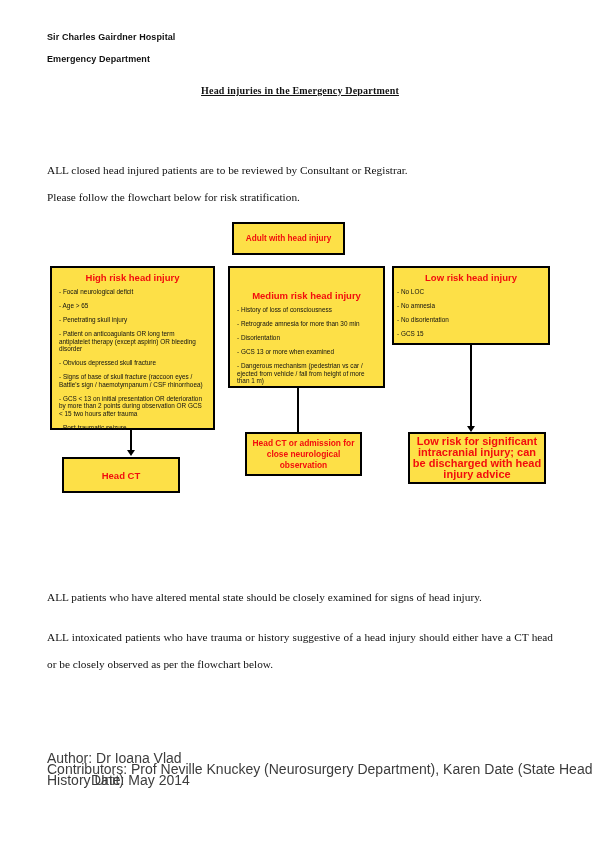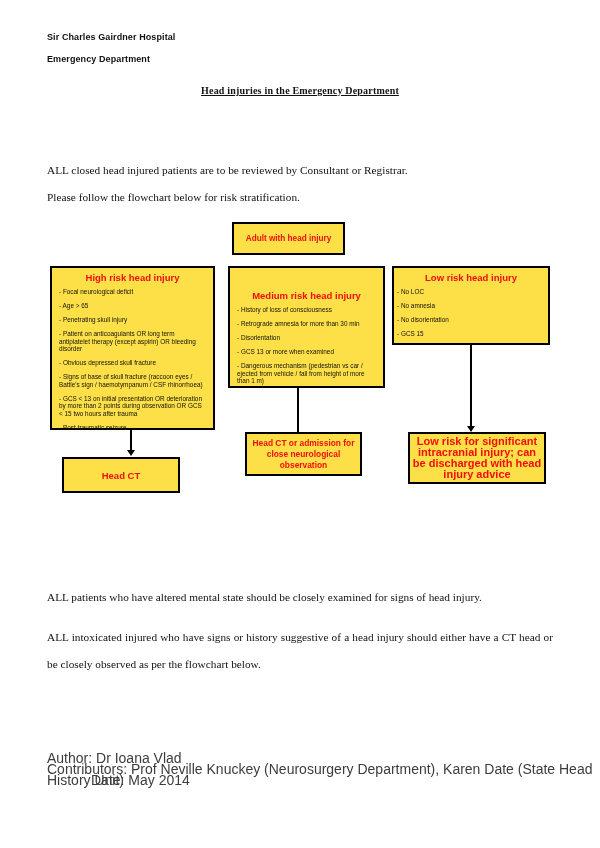--- a/index.html
+++ b/index.html
@@ -108,19 +108,19 @@
 
   <div class="fc-box outcome red" style="left:245px; top:432px; width:117px; height:44px; font-size:8.4px;">
     <span>Head CT or admission for close neurological observation</span>
   </div>
 
   <div class="fc-box outcome red" style="left:408px; top:432px; width:138px; height:52px; font-size:11px;">
     <span>Low risk for significant intracranial injury; can be discharged with head injury advice</span>
   </div>
 
   <div class="para" style="top:558px;">ALL patients who have altered mental state should be closely examined for signs of head injury.</div>
-  <div class="para" style="top:598px;">ALL intoxicated injured who have signs or history suggestive of a head injury should either have a CT head or be closely observed as per the flowchart below.</div>
+  <div class="para" style="top:598px;">ALL intoxicated patients who have trauma or history suggestive of a head injury should either have a CT head or be closely observed as per the flowchart below.</div>
 
   <div class="footer-line" style="top:753px;">Author: Dr Ioana Vlad</div>
   <div class="footer-line" style="top:764px;">Contributors: Prof Neville Knuckey (Neurosurgery Department), Karen Date (State Head History Unit)</div>
   <div class="footer-line" style="top:775px;margin-left:44px;">Date: May 2014</div>
 
 </div>
 
 </body></html>

